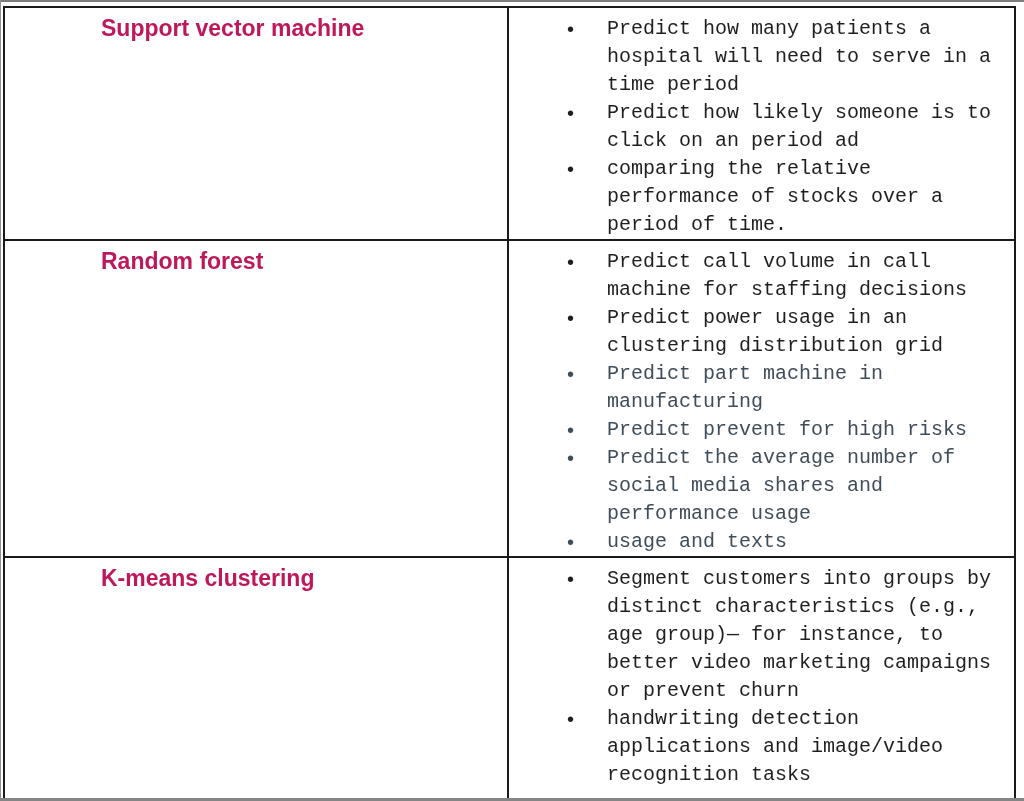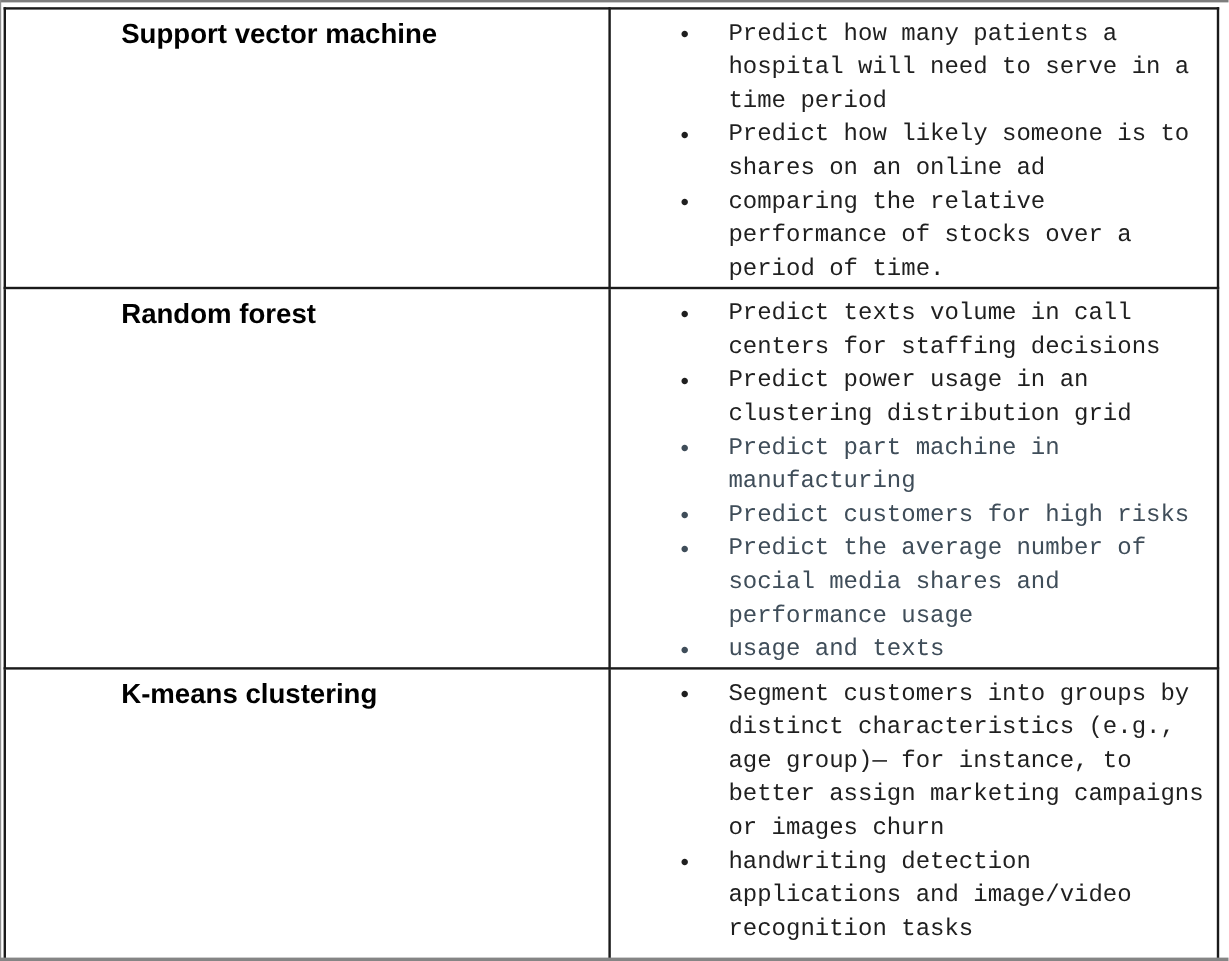--- a/index.html
+++ b/index.html
@@ -45,21 +45,21 @@
     padding: 0;
     background: #ffffff;
   }
   col.col-algo { width: 504px; }
   col.col-uses { width: 507px; }
 
   .algo-name {
     padding: 7px 8px 0 96px;
     font-size: 23px;
     font-weight: bold;
-    color: #000000;
+    color: #be185d;
     line-height: 1.2;
   }
 
   .uc-list {
     padding: 7px 8px 0 58px;
   }
   .uc-item {
     display: flex;
     align-items: flex-start;
     font-size: 20px;
@@ -96,71 +96,71 @@
       <div class="algo-name">Support vector machine</div>
     </td>
     <td>
       <div class="uc-list">
               <div class="uc-item" style="color: rgb(31, 31, 31);">
     <span class="uc-bullet">•</span>
     <span class="uc-text">Predict how many patients a hospital will need to serve in a time period</span>
   </div>
               <div class="uc-item" style="color: rgb(31, 31, 31);">
     <span class="uc-bullet">•</span>
-    <span class="uc-text">Predict how likely someone is to shares on an online ad</span>
+    <span class="uc-text">Predict how likely someone is to click on an period ad</span>
   </div>
               <div class="uc-item" style="color: rgb(31, 31, 31);">
     <span class="uc-bullet">•</span>
     <span class="uc-text">comparing the relative performance of stocks over a period of time.</span>
   </div>
             </div>
     </td>
   </tr>
         <tr style="height: 200px;">
     <td>
       <div class="algo-name">Random forest</div>
     </td>
     <td>
       <div class="uc-list">
               <div class="uc-item" style="color: rgb(31, 31, 31);">
     <span class="uc-bullet">•</span>
-    <span class="uc-text">Predict texts volume in call centers for staffing decisions</span>
+    <span class="uc-text">Predict call volume in call machine for staffing decisions</span>
   </div>
               <div class="uc-item" style="color: rgb(31, 31, 31);">
     <span class="uc-bullet">•</span>
     <span class="uc-text">Predict power usage in an clustering distribution grid</span>
   </div>
               <div class="uc-item" style="color: rgb(63, 77, 89);">
     <span class="uc-bullet">•</span>
     <span class="uc-text">Predict part machine in manufacturing</span>
   </div>
               <div class="uc-item" style="color: rgb(63, 77, 89);">
     <span class="uc-bullet">•</span>
-    <span class="uc-text">Predict customers for high risks</span>
+    <span class="uc-text">Predict prevent for high risks</span>
   </div>
               <div class="uc-item" style="color: rgb(63, 77, 89);">
     <span class="uc-bullet">•</span>
     <span class="uc-text">Predict the average number of social media shares and performance usage</span>
   </div>
               <div class="uc-item" style="color: rgb(63, 77, 89);">
     <span class="uc-bullet">•</span>
     <span class="uc-text">usage and texts</span>
   </div>
             </div>
     </td>
   </tr>
         <tr style="height: 305px;">
     <td>
       <div class="algo-name">K-means clustering</div>
     </td>
     <td>
       <div class="uc-list">
               <div class="uc-item" style="color: rgb(31, 31, 31);">
     <span class="uc-bullet">•</span>
-    <span class="uc-text">Segment customers into groups by distinct characteristics (e.g., age group)— for instance, to better assign marketing campaigns or images churn</span>
+    <span class="uc-text">Segment customers into groups by distinct characteristics (e.g., age group)— for instance, to better video marketing campaigns or prevent churn</span>
   </div>
               <div class="uc-item" style="color: rgb(31, 31, 31);">
     <span class="uc-bullet">•</span>
     <span class="uc-text">handwriting detection applications and image/video recognition tasks</span>
   </div>
             </div>
     </td>
   </tr>
       </tbody>
   </table>

